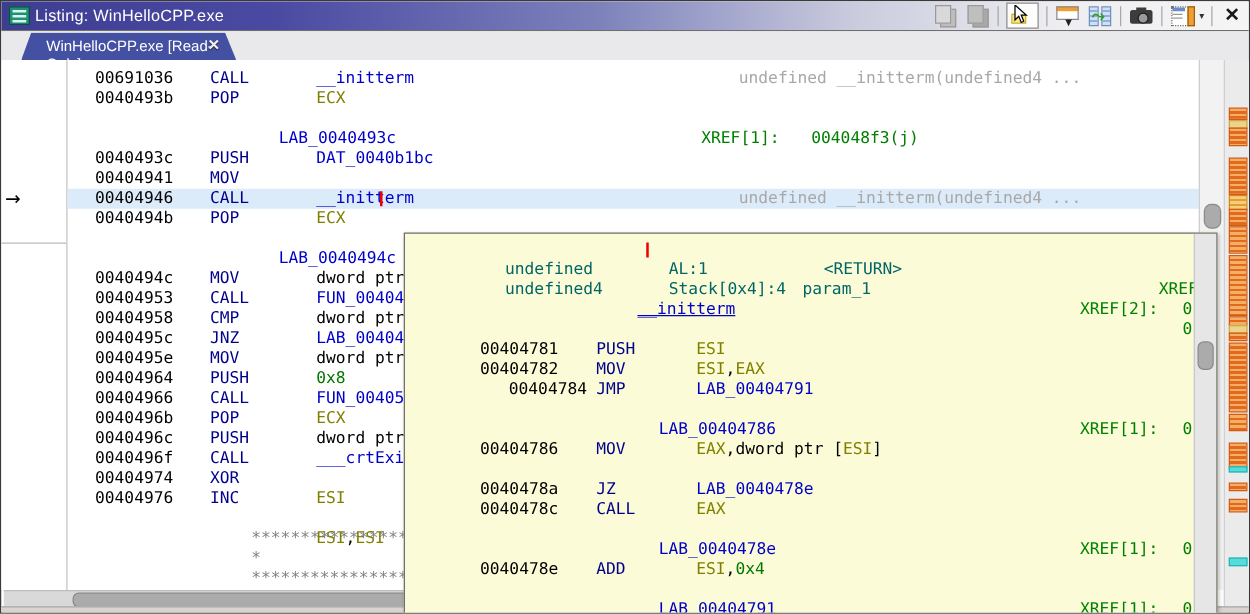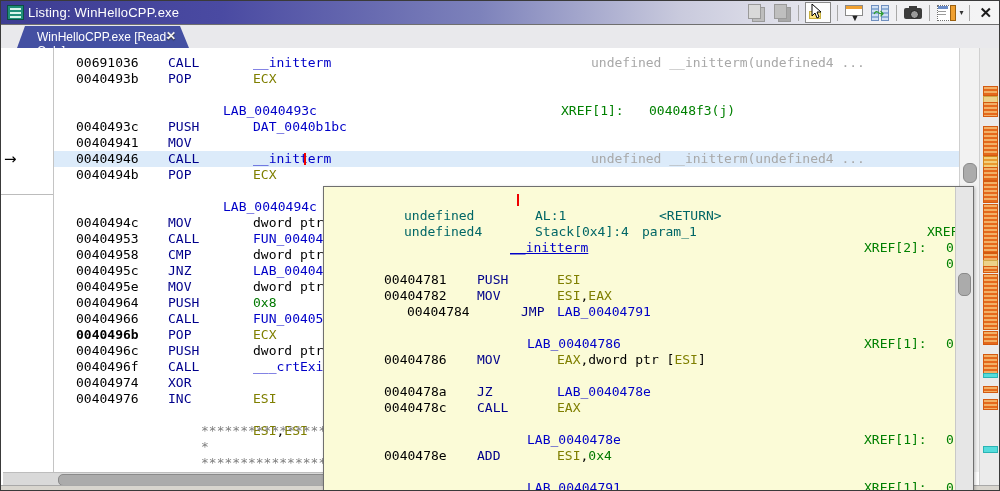--- a/index.html
+++ b/index.html
@@ -166,21 +166,21 @@
       <div class="lrow hl" style="top: 150px;"><span class="cell ad" style="left: 75px;">00404946</span><span class="cell mn" style="left: 167px;">CALL</span><span class="cell " style="left: 252px;"><span class="rf">__initterm</span></span><span class="cell gy" style="left: 590px;">undefined __initterm(undefined4 ...</span><span class="cursor" style="left: 250px;"></span></div>
       <div class="lrow" style="top: 166px;"><span class="cell ad" style="left: 75px;">0040494b</span><span class="cell mn" style="left: 167px;">POP</span><span class="cell " style="left: 252px;"><span class="rg">ECX</span></span></div>
       <div class="lrow" style="top: 198px;"><span class="cell rf" style="left: 222px;">LAB_0040494c</span></div>
       <div class="lrow" style="top: 214px;"><span class="cell ad" style="left: 75px;">0040494c</span><span class="cell mn" style="left: 167px;">MOV</span><span class="cell " style="left: 252px;"><span class="pl">dword ptr [</span></span></div>
       <div class="lrow" style="top: 230px;"><span class="cell ad" style="left: 75px;">00404953</span><span class="cell mn" style="left: 167px;">CALL</span><span class="cell " style="left: 252px;"><span class="rf">FUN_004049</span></span></div>
       <div class="lrow" style="top: 246px;"><span class="cell ad" style="left: 75px;">00404958</span><span class="cell mn" style="left: 167px;">CMP</span><span class="cell " style="left: 252px;"><span class="pl">dword ptr </span></span></div>
       <div class="lrow" style="top: 262px;"><span class="cell ad" style="left: 75px;">0040495c</span><span class="cell mn" style="left: 167px;">JNZ</span><span class="cell " style="left: 252px;"><span class="rf">LAB_004049</span></span></div>
       <div class="lrow" style="top: 278px;"><span class="cell ad" style="left: 75px;">0040495e</span><span class="cell mn" style="left: 167px;">MOV</span><span class="cell " style="left: 252px;"><span class="pl">dword ptr </span></span></div>
       <div class="lrow" style="top: 294px;"><span class="cell ad" style="left: 75px;">00404964</span><span class="cell mn" style="left: 167px;">PUSH</span><span class="cell " style="left: 252px;"><span class="sc">0x8</span></span></div>
       <div class="lrow" style="top: 310px;"><span class="cell ad" style="left: 75px;">00404966</span><span class="cell mn" style="left: 167px;">CALL</span><span class="cell " style="left: 252px;"><span class="rf">FUN_004059</span></span></div>
-      <div class="lrow" style="top: 326px;"><span class="cell ad" style="left: 75px; font-weight: bold;">0040496b</span><span class="cell mn" style="left: 167px;">POP</span><span class="cell " style="left: 252px;"><span class="rg">ECX</span></span></div>
+      <div class="lrow" style="top: 326px;"><span class="cell ad" style="left: 75px;">0040496b</span><span class="cell mn" style="left: 167px;">POP</span><span class="cell " style="left: 252px;"><span class="rg">ECX</span></span></div>
       <div class="lrow" style="top: 342px;"><span class="cell ad" style="left: 75px;">0040496c</span><span class="cell mn" style="left: 167px;">PUSH</span><span class="cell " style="left: 252px;"><span class="pl">dword ptr </span></span></div>
       <div class="lrow" style="top: 358px;"><span class="cell ad" style="left: 75px;">0040496f</span><span class="cell mn" style="left: 167px;">CALL</span><span class="cell " style="left: 252px;"><span class="rf">___crtExit</span></span></div>
       <div class="lrow" style="top: 374px;"><span class="cell ad" style="left: 75px;">00404974</span><span class="cell mn" style="left: 167px;">XOR</span><span class="cell " style="left: 252px; margin-top: 48px;"><span class="rg">ESI</span><span class="pl">,</span><span class="rg">ESI</span></span></div>
       <div class="lrow" style="top: 390px;"><span class="cell ad" style="left: 75px;">00404976</span><span class="cell mn" style="left: 167px;">INC</span><span class="cell " style="left: 252px;"><span class="rg">ESI</span></span></div>
       <div class="lrow" style="top: 422px;"><span class="cell cm" style="left: 200px;">*****************</span></div>
       <div class="lrow" style="top: 438px;"><span class="cell cm" style="left: 200px;">*</span></div>
       <div class="lrow" style="top: 454px;"><span class="cell cm" style="left: 200px;">*****************</span></div>
     </div>
 
   <div class="vscroll">
@@ -213,21 +213,21 @@
 
   <div class="popup">
     <div class="prow-host" id="popup-rows">
         <div class="lrow" style="top: 5px;"><span class="cursor" style="left: 193px;"></span></div>
         <div class="lrow" style="top: 21px;"><span class="cell tl" style="left: 80px;">undefined</span><span class="cell tl" style="left: 211px;">AL:1</span><span class="cell tl" style="left: 335px;">&lt;RETURN&gt;</span></div>
         <div class="lrow" style="top: 37px;"><span class="cell tl" style="left: 80px;">undefined4</span><span class="cell tl" style="left: 211px;">Stack[0x4]:4</span><span class="cell tl" style="left: 318px;">param_1</span><span class="cell xr" style="left: 603px;">XREF</span></div>
         <div class="lrow" style="top: 53px;"><span class="cell " style="left: 186px;"><span class="rfu">__initterm</span></span><span class="cell xr" style="left: 540px;">XREF[2]:</span><span class="cell xr" style="left: 622px;">0</span></div>
         <div class="lrow" style="top: 69px;"><span class="cell xr" style="left: 622px;">0</span></div>
         <div class="lrow" style="top: 85px;"><span class="cell ad" style="left: 60px;">00404781</span><span class="cell mn" style="left: 153px;">PUSH</span><span class="cell " style="left: 233px;"><span class="rg">ESI</span></span></div>
         <div class="lrow" style="top: 101px;"><span class="cell ad" style="left: 60px;">00404782</span><span class="cell mn" style="left: 153px;">MOV</span><span class="cell " style="left: 233px;"><span class="rg">ESI</span><span class="pl">,</span><span class="rg">EAX</span></span></div>
-        <div class="lrow" style="top: 117px;"><span class="cell ad" style="left: 60px; margin-left: 23px;">00404784</span><span class="cell mn" style="left: 153px; margin-left: 44px;">JMP</span><span class="cell " style="left: 233px;"><span class="rf">LAB_00404791</span></span></div>
+        <div class="lrow" style="top: 117px;"><span class="cell ad" style="left: 60px; margin-left: 23px;">00404784</span><span class="cell mn" style="left: 153px;">JMP</span><span class="cell " style="left: 233px;"><span class="rf">LAB_00404791</span></span></div>
         <div class="lrow" style="top: 149px;"><span class="cell rf" style="left: 203px;">LAB_00404786</span><span class="cell xr" style="left: 540px;">XREF[1]:</span><span class="cell xr" style="left: 622px;">0</span></div>
         <div class="lrow" style="top: 165px;"><span class="cell ad" style="left: 60px;">00404786</span><span class="cell mn" style="left: 153px;">MOV</span><span class="cell " style="left: 233px;"><span class="rg">EAX</span><span class="pl">,dword ptr [</span><span class="rg">ESI</span><span class="pl">]</span></span></div>
         <div class="lrow" style="top: 197px;"><span class="cell ad" style="left: 60px;">0040478a</span><span class="cell mn" style="left: 153px;">JZ</span><span class="cell " style="left: 233px;"><span class="rf">LAB_0040478e</span></span></div>
         <div class="lrow" style="top: 213px;"><span class="cell ad" style="left: 60px;">0040478c</span><span class="cell mn" style="left: 153px;">CALL</span><span class="cell " style="left: 233px;"><span class="rg">EAX</span></span></div>
         <div class="lrow" style="top: 245px;"><span class="cell rf" style="left: 203px;">LAB_0040478e</span><span class="cell xr" style="left: 540px;">XREF[1]:</span><span class="cell xr" style="left: 622px;">0</span></div>
         <div class="lrow" style="top: 261px;"><span class="cell ad" style="left: 60px;">0040478e</span><span class="cell mn" style="left: 153px;">ADD</span><span class="cell " style="left: 233px;"><span class="rg">ESI</span><span class="pl">,</span><span class="sc">0x4</span></span></div>
         <div class="lrow" style="top: 293px;"><span class="cell rf" style="left: 203px;">LAB_00404791</span><span class="cell xr" style="left: 540px;">XREF[1]:</span><span class="cell xr" style="left: 622px;">0</span></div>
       </div>
     <div class="pscroll">
       <div class="pthumb" id="pthumb" style="top: 86px; height: 21px;"></div>

